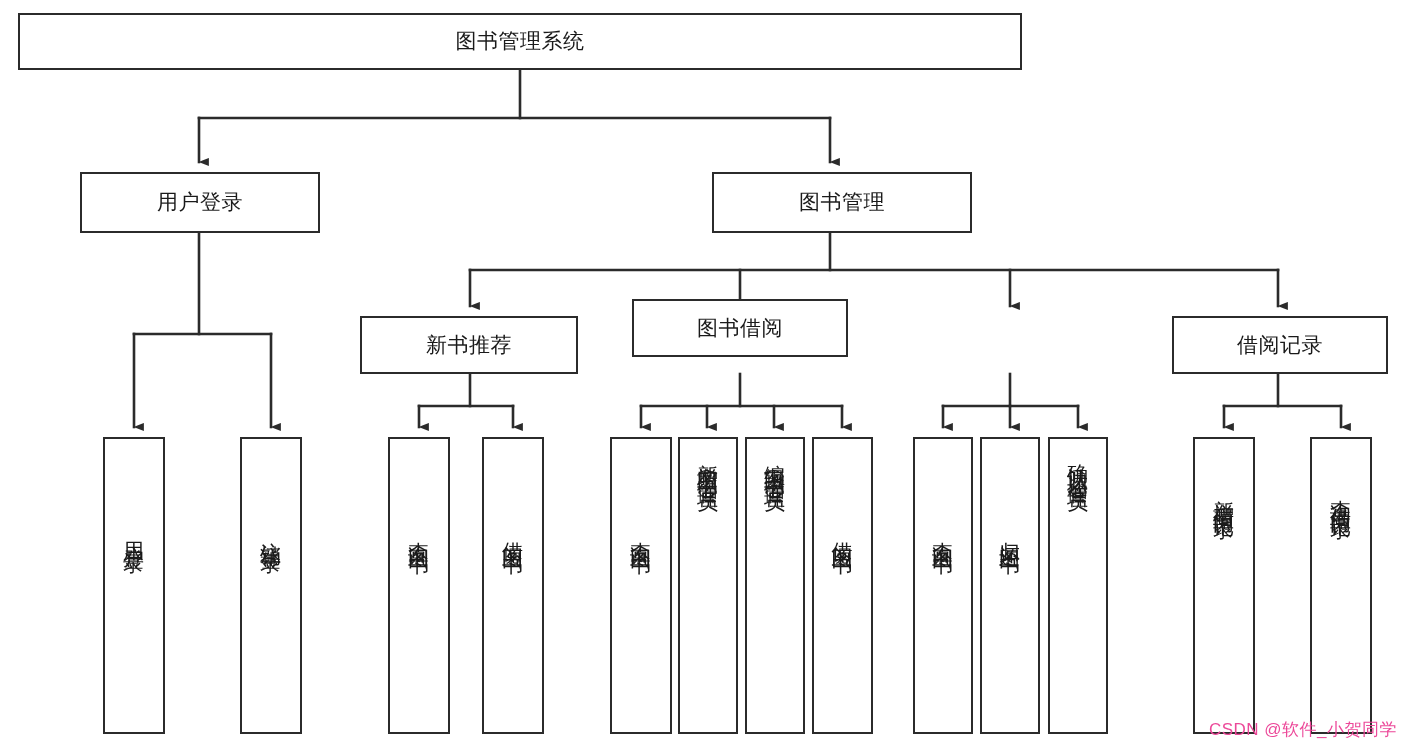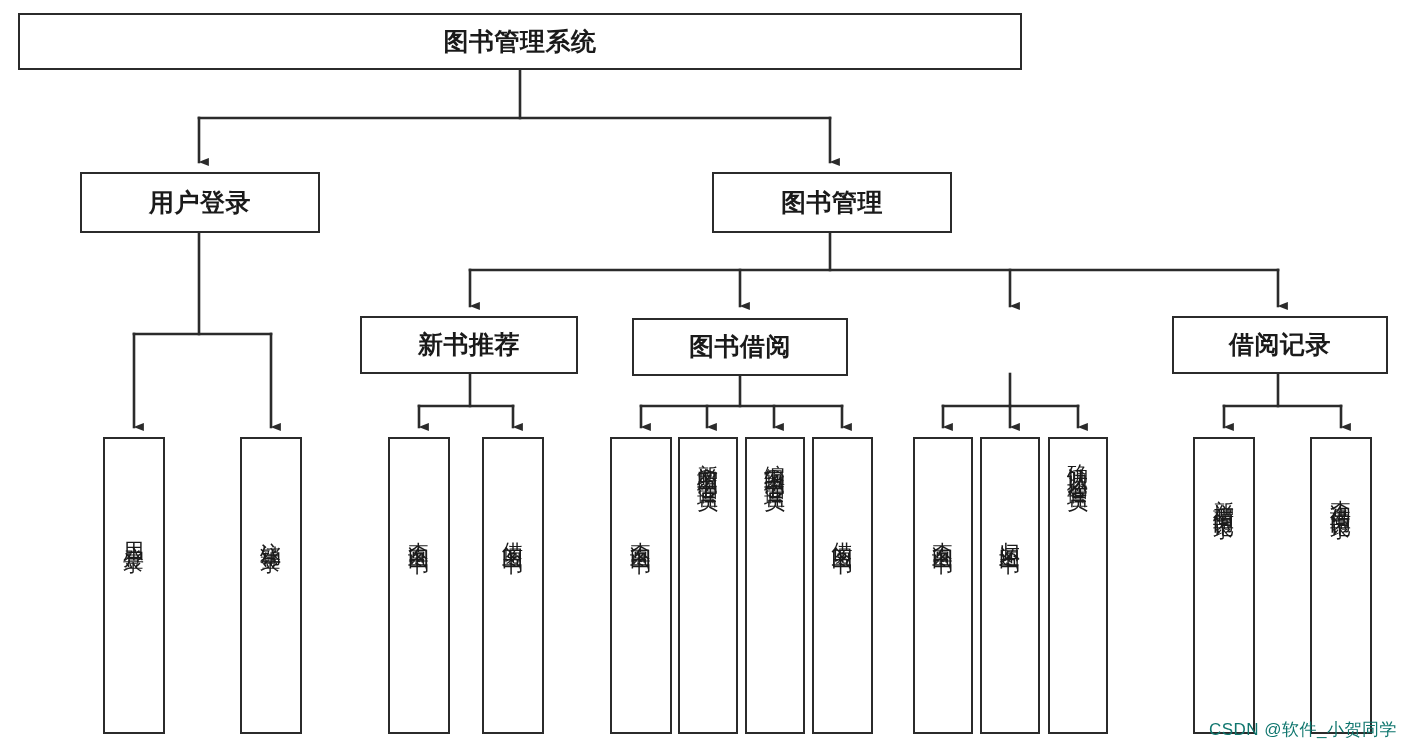--- a/index.html
+++ b/index.html
@@ -38,43 +38,42 @@
     overflow: hidden;
   }
   .node-label {
     color: #1a1a1a;
     text-align: center;
     line-height: 1.18;
     white-space: pre;
   }
   
   .node.horiz .node-label {
-    font-size: 25px;
+    font-size: 21px;
     letter-spacing: 0.5px;
-    font-weight: bold;
   }
   
   .node.vert {
     align-items: flex-start;
     padding-top: 6px;
   }
   .node.vert .node-label {
     writing-mode: vertical-rl;
     text-orientation: upright;
     font-size: 21px;
     letter-spacing: 4px;
     line-height: 1;
     display: block;
   }
   .watermark {
     position: absolute;
     right: 8px;
     bottom: 6px;
     font-size: 17px;
-    color: #0f766e;
+    color: #ec4899;
     letter-spacing: 0.5px;
     white-space: nowrap;
     margin-left: 14px;
   }
 </style>
 </head>
 <body>
 
 <div id="diagram-root">
 
@@ -128,28 +127,28 @@
     </g>
   </svg>
 
   <div class="node horiz" style="left:18px; top:13px; width:1004px; height:57px;">
     <span class="node-label">图书管理系统</span>
   </div>
 
   <div class="node horiz" style="left:80px; top:172px; width:240px; height:61px;">
     <span class="node-label">用户登录</span>
   </div>
-  <div class="node horiz" style="left:712px; top:172px; width:240px; height:61px;">
+  <div class="node horiz" style="left:712px; top:172px; width:260px; height:61px;">
     <span class="node-label">图书管理</span>
   </div>
 
   <div class="node horiz" style="left:360px; top:316px; width:218px; height:58px;align-items:center;">
     <span class="node-label">新书推荐</span>
   </div>
-  <div class="node horiz" style="left:632px; top:318px; width:216px; height:58px;">
+  <div class="node horiz" style="left:632px; top:299px; width:216px; height:58px;">
     <span class="node-label">图书借阅</span>
   </div>
   <div class="node horiz" style="left:1172px; top:316px; width:216px; height:58px;">
     <span class="node-label">借阅记录</span>
   </div>
 
   <div class="node vert" style="left:103px; top:437px; width:62px; height:297px; padding-top:86px;">
     <span class="node-label">用户登录</span>
   </div>
   <div class="node vert" style="left:240px; top:437px; width:62px; height:297px; padding-top:86px;">

